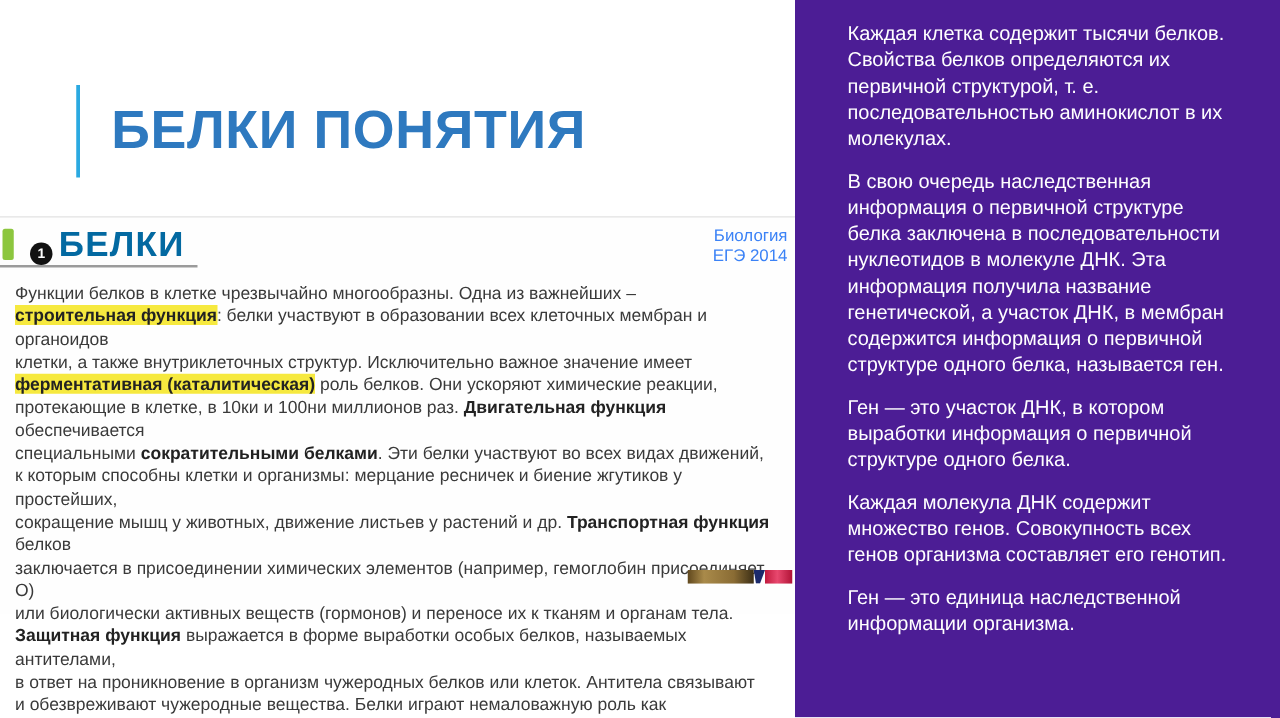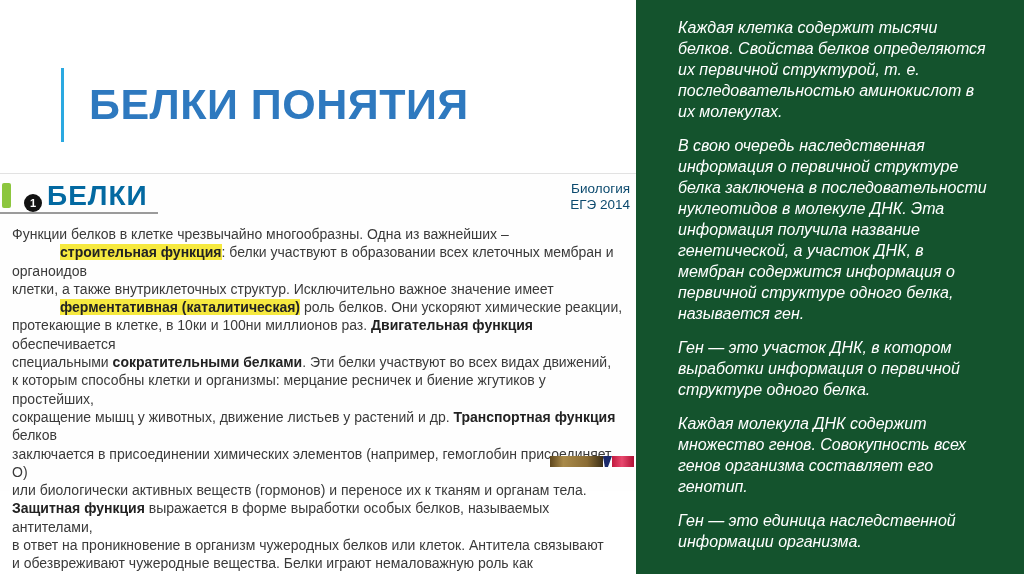--- a/index.html
+++ b/index.html
@@ -72,32 +72,32 @@
     left: 0; top: 38px;
     width: 158px; height: 2px;
     background: #9b9b9b;
   }
   .card-watermark {
     position: absolute;
     right: 6px; top: 7px;
     text-align: right;
     font-size: 13.5px;
     line-height: 16px;
-    color: #0c4a6e;
+    color: #3b82f6;
   }
   .card-body {
     position: absolute;
     left: 12px; top: 51px;
     width: 618px;
     font-size: 14px;
     line-height: 18.3px;
     color: #3a3a3a;
   }
   .card-body .b { font-weight: bold; color: #222222; }
-  .card-body .hl { background: #f6e93f; margin-left: 48px; }
+  .card-body .hl { background: #f6e93f; }
 
   .card-logo-strip {
     position: absolute;
     right: 2px; bottom: 24px;
     width: 84px; height: 11px;
     display: flex;
     overflow: hidden;
   }
   .logo-gold {
     flex: 1;
@@ -146,21 +146,21 @@
       <div>ЕГЭ 2014</div>
     </div>
     <div class="card-body"><span>Функции белков в клетке чрезвычайно многообразны. Одна из важнейших –</span><br><span class="b hl" style="background: rgb(246, 233, 63);">строительная функция</span><span>: белки участвуют в образовании всех клеточных мембран и органоидов</span><br><span>клетки, а также внутриклеточных структур. Исключительно важное значение имеет</span><br><span class="b hl" style="background: rgb(246, 233, 63);">ферментативная (каталитическая)</span><span> роль белков. Они ускоряют химические реакции,</span><br><span>протекающие в клетке, в 10ки и 100ни миллионов раз. </span><span class="b">Двигательная функция</span><span> обеспечивается</span><br><span>специальными </span><span class="b">сократительными белками</span><span>. Эти белки участвуют во всех видах движений,</span><br><span>к которым способны клетки и организмы: мерцание ресничек и биение жгутиков у простейших,</span><br><span>сокращение мышц у животных, движение листьев у растений и др. </span><span class="b">Транспортная функция</span><span> белков</span><br><span>заключается в присоединении химических элементов (например, гемоглобин присоединяет О)</span><br><span>или биологически активных веществ (гормонов) и переносе их к тканям и органам тела.</span><br><span class="b">Защитная функция</span><span> выражается в форме выработки особых белков, называемых антителами,</span><br><span>в ответ на проникновение в организм чужеродных белков или клеток. Антитела связывают</span><br><span>и обезвреживают чужеродные вещества. Белки играют немаловажную роль как</span><br><span class="b">источники энергии</span><span>. При полном расщеплении 1г белков выделяется 7,6 кДж (~4,2 ккал).</span></div>
     <div class="card-logo-strip">
       <div class="logo-gold"></div>
       <div class="logo-navy"></div>
       <div class="logo-red"></div>
     </div>
   </div>
 
-  <div class="right-panel" style="background: #14532d; font-style: italic;">
+  <div class="right-panel" style="background: #4c1d95;">
       <p>Каждая клетка содержит тысячи белков. Свойства белков определяются их первичной структурой, т. е. последовательностью аминокислот в их молекулах.</p>
       <p>В свою очередь наследственная информация о первичной структуре белка заключена в последовательности нуклеотидов в молекуле ДНК. Эта информация получила название генетической, а участок ДНК, в мембран содержится информация о первичной структуре одного белка, называется ген.</p>
       <p>Ген — это участок ДНК, в котором выработки информация о первичной структуре одного белка.</p>
       <p>Каждая молекула ДНК содержит множество генов. Совокупность всех генов организма составляет его генотип.</p>
       <p>Ген — это единица наследственной информации организма.</p>
     </div>
 
 </div>
 
 </body></html>

